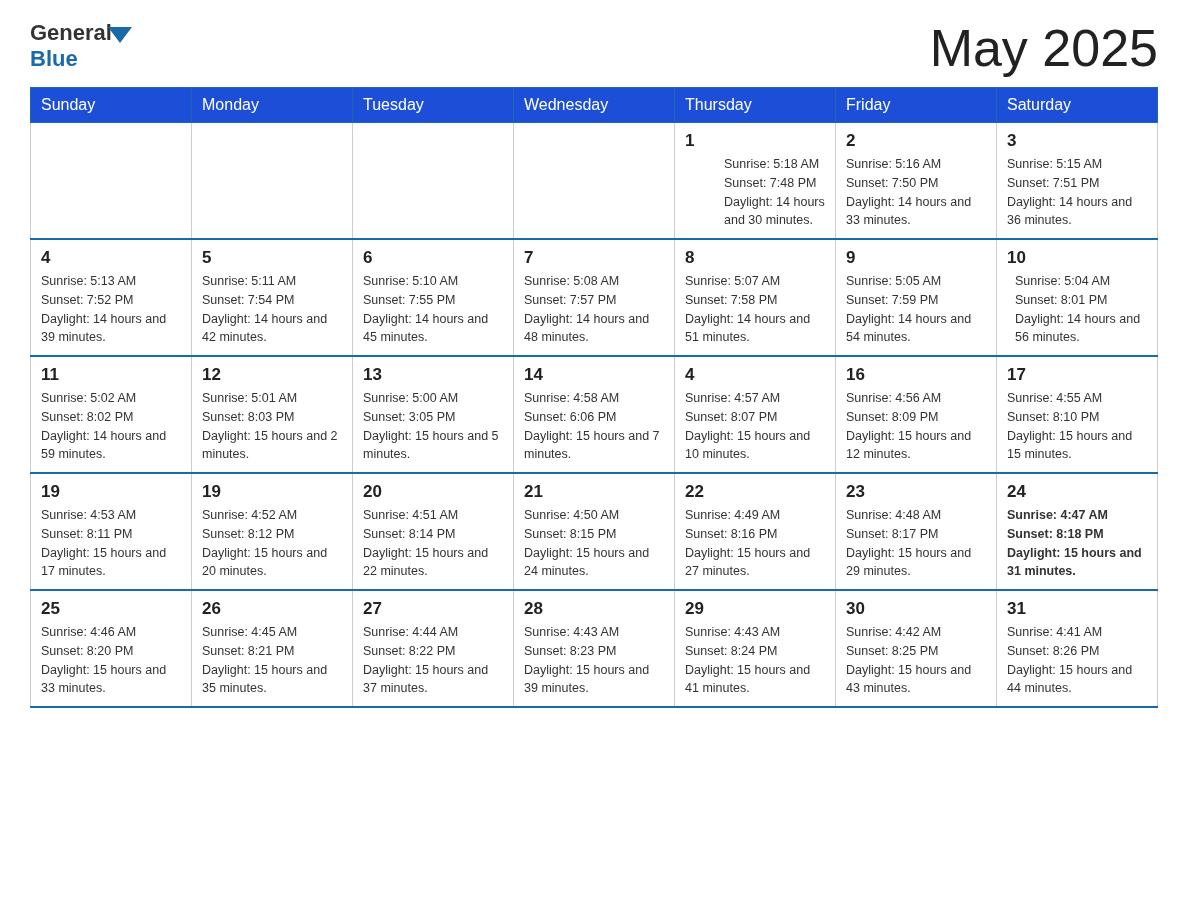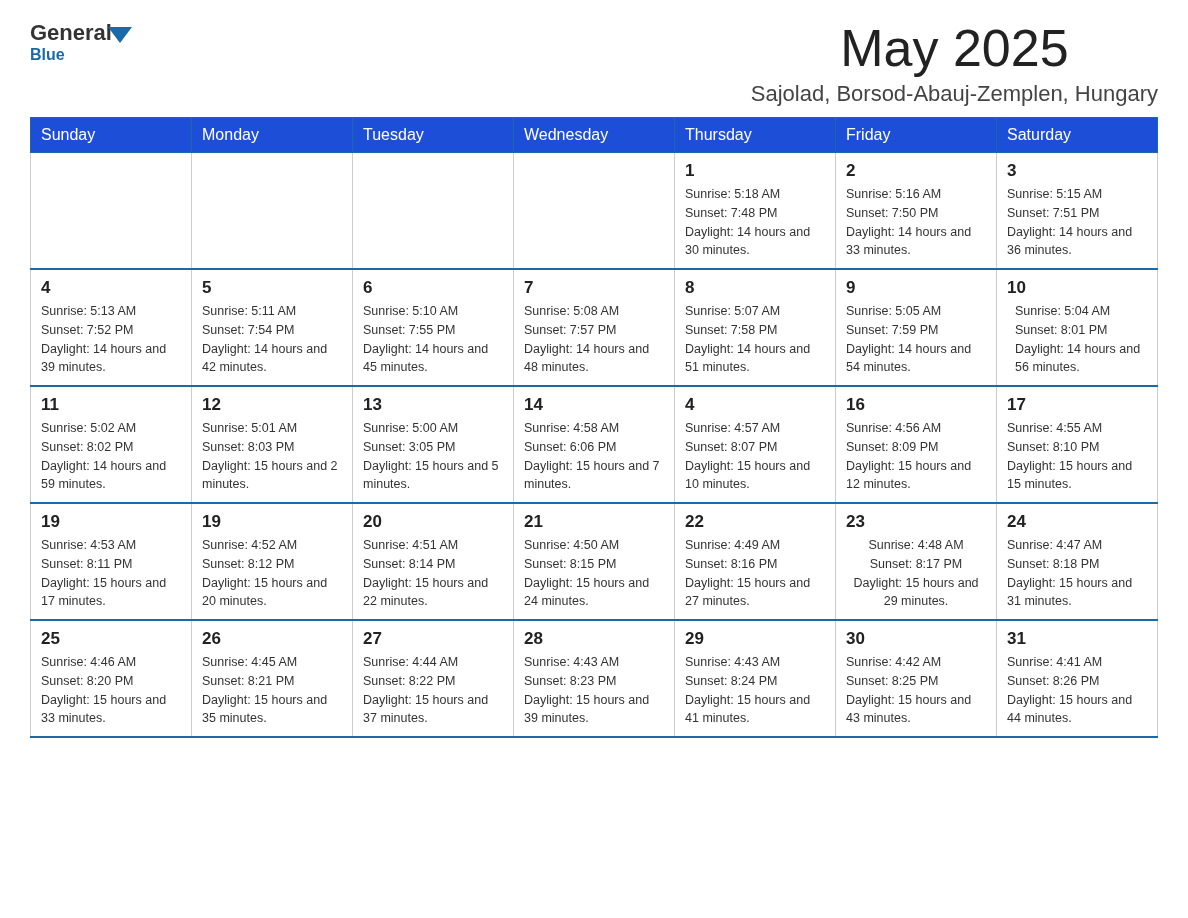--- a/index.html
+++ b/index.html
@@ -21,21 +21,21 @@
       display: flex;
       align-items: center;
       gap: 4px;
     }
     .logo-text-general {
       font-size: 22px;
       font-weight: bold;
       color: #333;
     }
     .logo-text-blue {
-      font-size: 16px;
+      font-size: 22px;
       font-weight: bold;
       color: #1a6aaa;
     }
     .logo-triangle {
       width: 0;
       height: 0;
       border-left: 12px solid transparent;
       border-right: 12px solid transparent;
       border-top: 16px solid #1a6aaa;
       margin-left: -4px;
@@ -102,21 +102,20 @@
     <div style="display:flex;flex-direction:column;align-items:flex-start;">
       <div style="display:flex;align-items:center;justify-content:flex-end;">
         <span class="logo-text-general">General</span>
         <div class="logo-triangle"></div>
       </div>
       <span class="logo-text-blue">Blue</span>
     </div>
   </div>
   <div class="title-section">
     <div class="month-title">May 2025</div>
-    <div class="location-title">Sajolad, Borsod-Abauj-Zemplen, Hungary</div>
   </div>
 </div>
 
 <table>
   <thead>
     <tr>
     <th>Sunday</th>
         <th>Monday</th>
         <th>Tuesday</th>
         <th>Wednesday</th>
@@ -126,21 +125,21 @@
       </tr>
   </thead>
   <tbody id="calendar-body">
   <tr>
         <td class="empty-cell"></td>
         <td class="empty-cell"></td>
         <td class="empty-cell"></td>
         <td class="empty-cell"></td>
         <td>
           <div class="day-number">1</div>
-          <div class="day-info" style="white-space: pre-line;">Sunrise: 5:18 AM
+          <div class="day-info" style="white-space: pre-line; margin-left: 39px;">Sunrise: 5:18 AM
 Sunset: 7:48 PM
 Daylight: 14 hours and 30 minutes.</div>
         </td>
         <td>
           <div class="day-number">2</div>
           <div class="day-info" style="white-space: pre-line;">Sunrise: 5:16 AM
 Sunset: 7:50 PM
 Daylight: 14 hours and 33 minutes.</div>
         </td>
         <td>
@@ -264,27 +263,27 @@
 Daylight: 15 hours and 24 minutes.</div>
         </td>
         <td>
           <div class="day-number">22</div>
           <div class="day-info" style="white-space: pre-line;">Sunrise: 4:49 AM
 Sunset: 8:16 PM
 Daylight: 15 hours and 27 minutes.</div>
         </td>
         <td>
           <div class="day-number">23</div>
-          <div class="day-info" style="white-space: pre-line; text-align: center;">Sunrise: 4:48 AM
+          <div class="day-info" style="white-space: pre-line;">Sunrise: 4:48 AM
 Sunset: 8:17 PM
 Daylight: 15 hours and 29 minutes.</div>
         </td>
         <td>
           <div class="day-number">24</div>
-          <div class="day-info" style="white-space: pre-line;">Sunrise: 4:47 AM
+          <div class="day-info" style="white-space: pre-line; font-weight: bold;">Sunrise: 4:47 AM
 Sunset: 8:18 PM
 Daylight: 15 hours and 31 minutes.</div>
         </td>
       </tr>
       <tr>
         <td>
           <div class="day-number">25</div>
           <div class="day-info" style="white-space: pre-line;">Sunrise: 4:46 AM
 Sunset: 8:20 PM
 Daylight: 15 hours and 33 minutes.</div>

